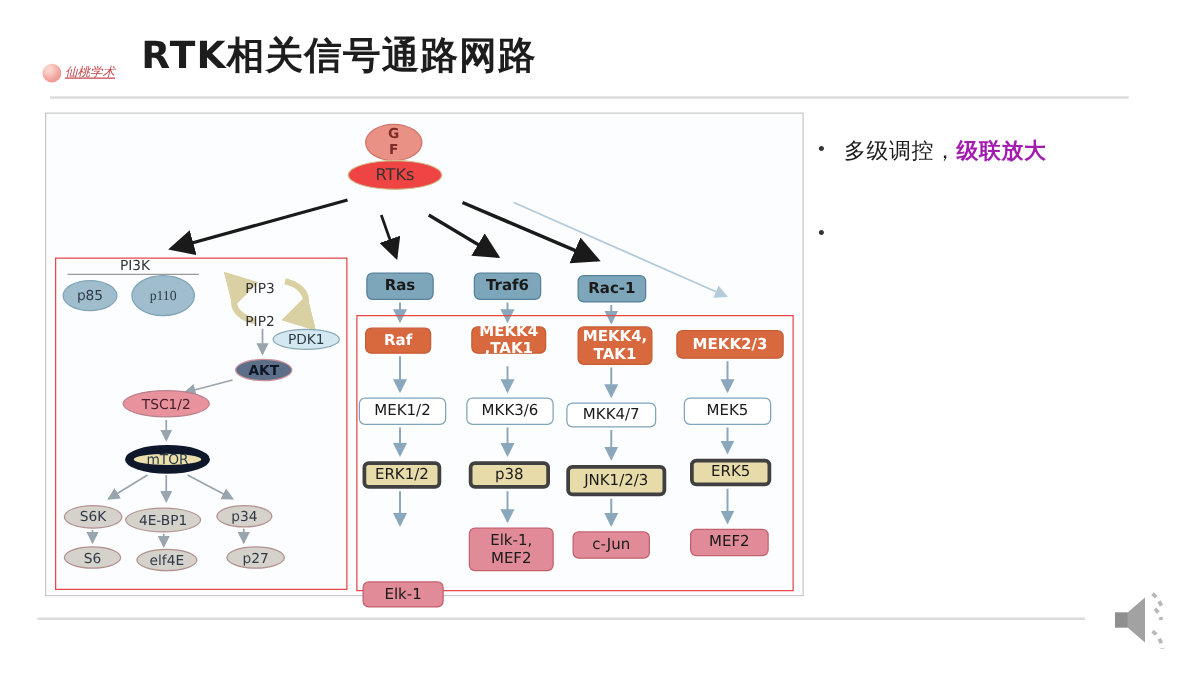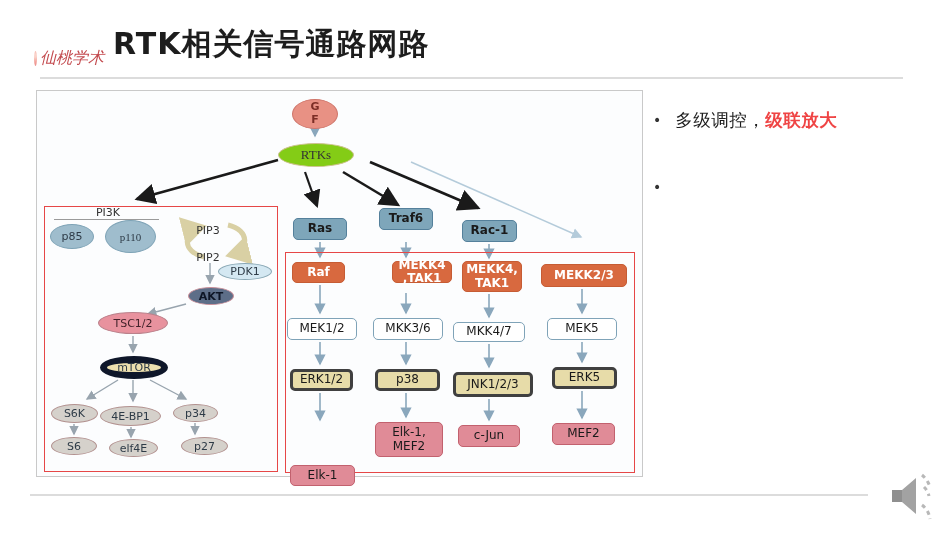--- a/index.html
+++ b/index.html
@@ -4,22 +4,22 @@
 <style>
   * { margin:0; padding:0; box-sizing:border-box; }
   html,body { width:947px; height:541px; background:#ffffff; overflow:hidden;
               font-family:"DejaVu Sans","Liberation Sans",sans-serif; }
   .abs { position:absolute; }
 
   
   #logo { left:34px; top:47px; width:70px; height:22px; display:flex; align-items:center; gap:3px; }
   #logo .peach { width:15px; height:15px; border-radius:50%;
     background:radial-gradient(circle at 35% 30%, #fad3ca 15%, #f2a29b 60%, #ea8c8b 100%); }
-  #logo .brand { font-size:16px; font-style:italic; color:#c34a4e; white-space:nowrap;
-    font-family:"DejaVu Serif","Liberation Serif",serif; }
+  #logo .brand { font-size:10px; font-style:italic; color:#c34a4e; white-space:nowrap;
+    font-family:"DejaVu Serif","Liberation Serif",serif;text-decoration:underline; }
   #page-title { left:113px; top:24px; font-size:30px; font-weight:bold; color:#1d1d1d; letter-spacing:1px; }
   .hline { background:#dcdcdc; height:2px; }
   #title-divider { left:40px; top:77px; width:863px; height:1.6px; }
   #footer-divider { left:30px; top:494px; width:838px; }
 
   
   #panel { left:36px; top:90px; width:607px; height:387px; border:1.5px solid #c9c9c9; background:#fcfdfe; }
   #arrows { left:36px; top:90px; width:607px; height:387px; pointer-events:none; }
 
   .redframe { border:1.6px solid #e64747; }
@@ -27,33 +27,33 @@
   #mapk-frame { left:285px; top:252px; width:350px; height:221px; }
 
   .ellipse { border-radius:50%; display:flex; align-items:center; justify-content:center;
              font-size:11px; color:#2e3b47; }
   .node { display:flex; align-items:center; justify-content:center; font-size:12px;
           border-radius:5px; color:#1a1a1a; white-space:pre-line; text-align:center; line-height:1.1; }
 
   
   #gf   { left:292px; top:99px;  width:46px; height:30px; background:#e89184; border:1px solid #cf766b;
           color:#7c2e26; font-weight:bold; font-size:11px; white-space:pre-line; line-height:1.15; text-align:center; }
-  #rtks { left:278px; top:143px; width:76px; height:24px; background:#84cc16; border:1px solid #cec190;
-          font-size:13px; color:#333;font-family:Liberation Serif, serif; }
+  #rtks { left:278px; top:128px; width:76px; height:24px; background:#ef4444; border:1px solid #cec190;
+          font-size:13px; color:#333; }
 
   
   .blue { background:#7ea6ba; border:1.5px solid #54809b;font-weight:bold; }
   #ras   { left:293px; top:218px; width:54px; height:22px; }
-  #traf6 { left:379px; top:208px; width:54px; height:22px; }
+  #traf6 { left:379px; top:218px; width:54px; height:22px; }
   #rac1  { left:462px; top:220px; width:55px; height:22px; }
 
   
   .orange { background:#d8693f; border:1px solid #c65c34; color:#ffffff; font-weight:bold; }
   #raf    { left:292px; top:262px; width:53px; height:21px; }
-  #mekk4a { left:392px; top:261px; width:60px; height:22px; }
+  #mekk4a { left:377px; top:261px; width:60px; height:22px; }
   #mekk4b { left:462px; top:261px; width:60px; height:31px; }
   #mekk23 { left:541px; top:264px; width:86px; height:23px; }
 
   
   .white { background:#ffffff; border:1.5px solid #7fa3b8; }
   #mek12 { left:287px; top:318px; width:70px; height:22px; }
   #mkk36 { left:373px; top:318px; width:70px; height:22px; }
   #mkk47 { left:453px; top:322px; width:72px; height:20px; }
   #mek5  { left:547px; top:318px; width:70px; height:22px; }
 
@@ -90,21 +90,21 @@
   #p34  { left:173px; top:404px; width:45px; height:18px; }
   #s6   { left:51px;  top:437px; width:46px; height:18px; }
   #elf4e{ left:109px; top:439px; width:49px; height:18px; }
   #p27  { left:181px; top:437px; width:47px; height:18px; }
 
   
   .bullet { left:653px; width:290px; display:flex; gap:14px; font-size:17.5px; color:#1c1c1c; }
   #bullet-1 { top:108px; }
   #bullet-2 { top:175px; }
   .bullet .dot { font-size:14px; line-height:24px; color:#333; }
-  .bullet .red { color:#ef4444; font-weight:bold; }
+  .bullet .red { color:#a21caf; font-weight:bold; }
   .bullet .btext { letter-spacing:0.5px; }
 
   
   #speaker { left:880px; top:473px; width:64px; height:50px; cursor:pointer; }
 </style>
 </head>
 <body>
 
 <div class="abs" id="logo">
   <span class="peach"></span>

